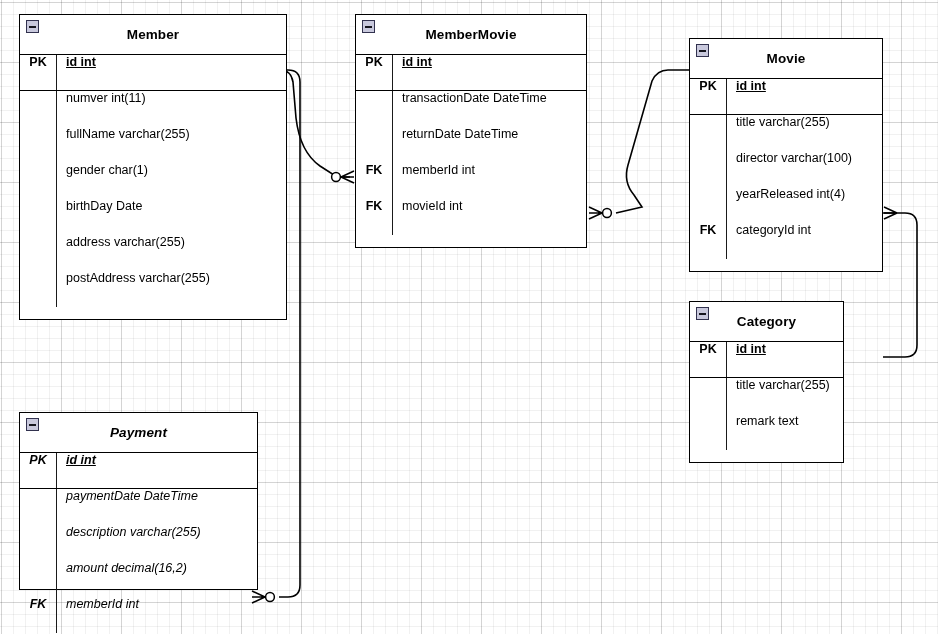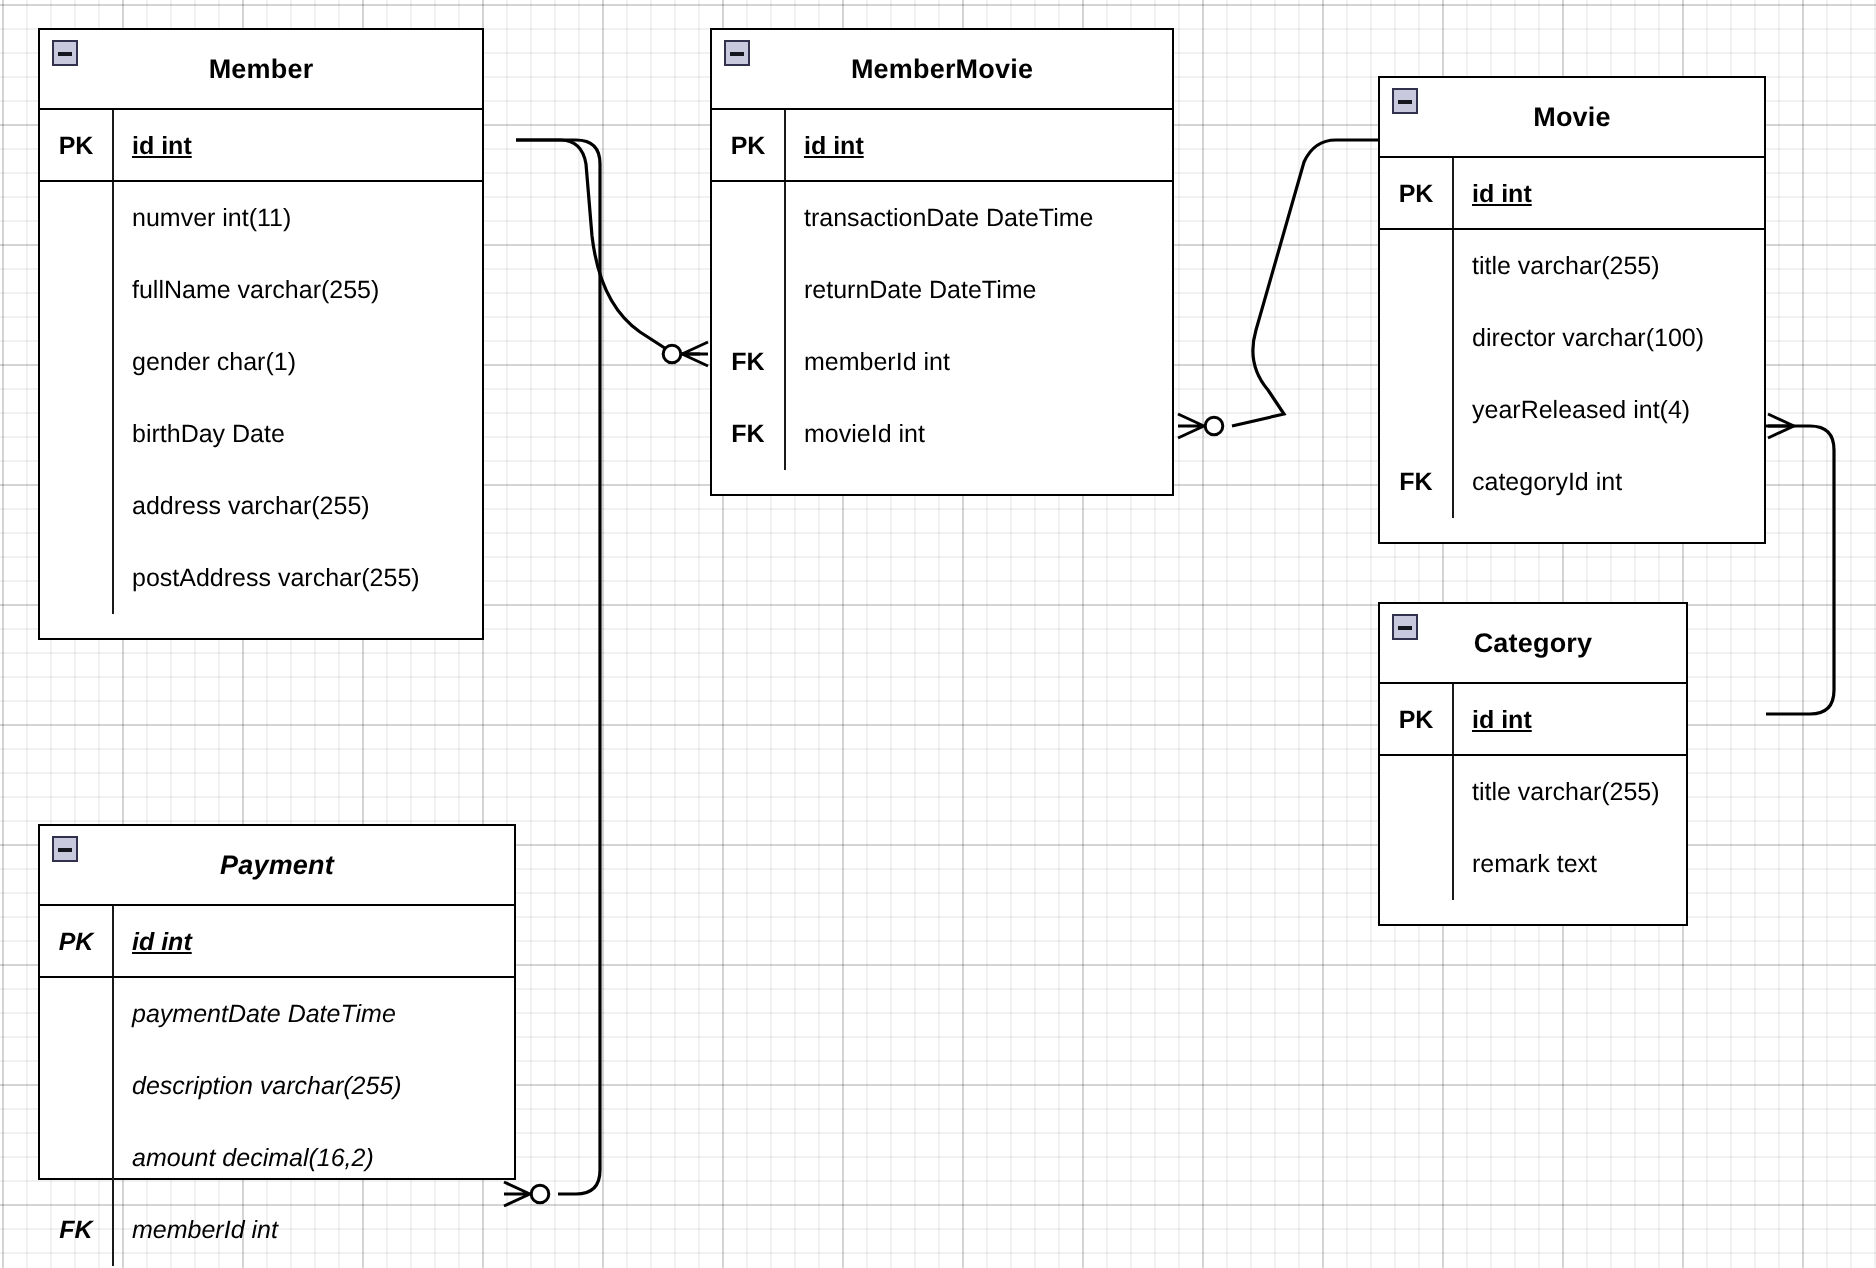--- a/index.html
+++ b/index.html
@@ -89,21 +89,21 @@
   .key-divider {
     position: absolute;
     top: 0;
     width: 0;
     border-left: 1.6px solid #1a1a1a;
   }
   .row {
     position: relative;
     height: 36px;
     display: flex;
-    align-items: center;
+    align-items: flex-start;
     box-sizing: border-box;
   }
   .row.pk-row {
     border-bottom: 1.6px solid #000000;
   }
   .key-cell {
     width: 36px;
     flex: 0 0 36px;
     text-align: center;
     font-size: 12.5px;
@@ -155,21 +155,21 @@
       </g>
 
       <g>
         <circle cx="270" cy="597" r="4.4" fill="#ffffff"></circle>
         <path d="M 265 597 L 252 591 M 265 597 L 252 603 M 265 597 L 252 597"></path>
       </g>
     </g>
   </svg>
 
   <div id="entity-layer">
-      <div class="entity" style="left: 19px; top: 14px; width: 223px; height: 306px;">
+      <div class="entity" style="left: 19px; top: 14px; width: 268px; height: 306px;">
         <div class="entity-title">
           <span class="collapse-icon"></span>
           <span class="title-text">Member</span>
         </div>
         <div class="rows" style="height: 252px;">
           <div class="key-divider" style="left: 36px; height: 252px;"></div>
           <div class="row pk-row">
             <div class="key-cell" style="width: 36px; flex: 0 0 36px;">PK</div>
             <div class="attr-cell pk-name">id int</div>
           </div>

